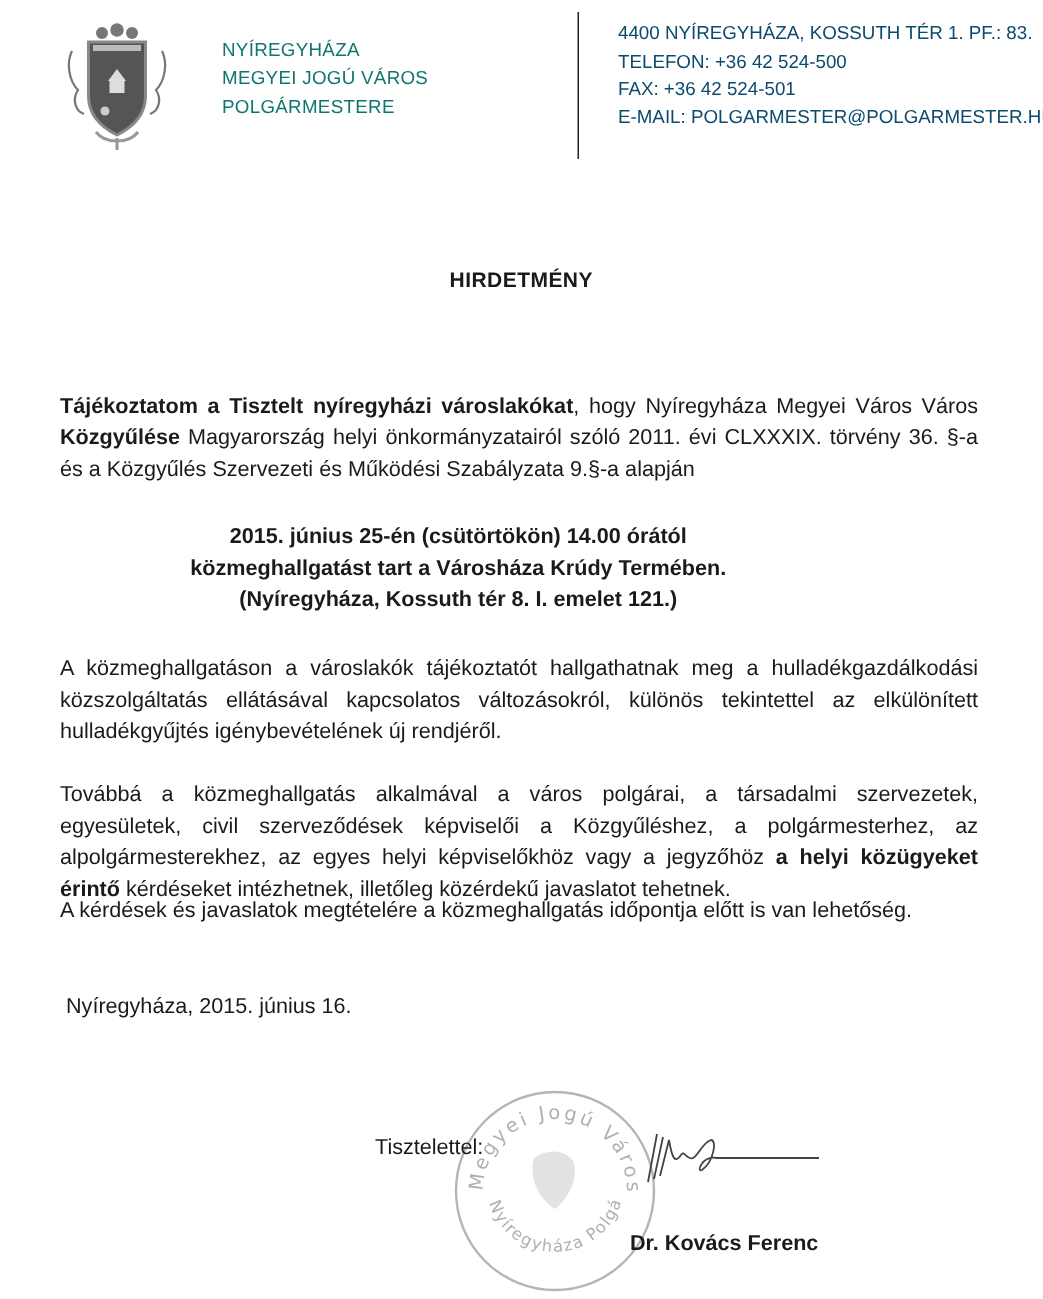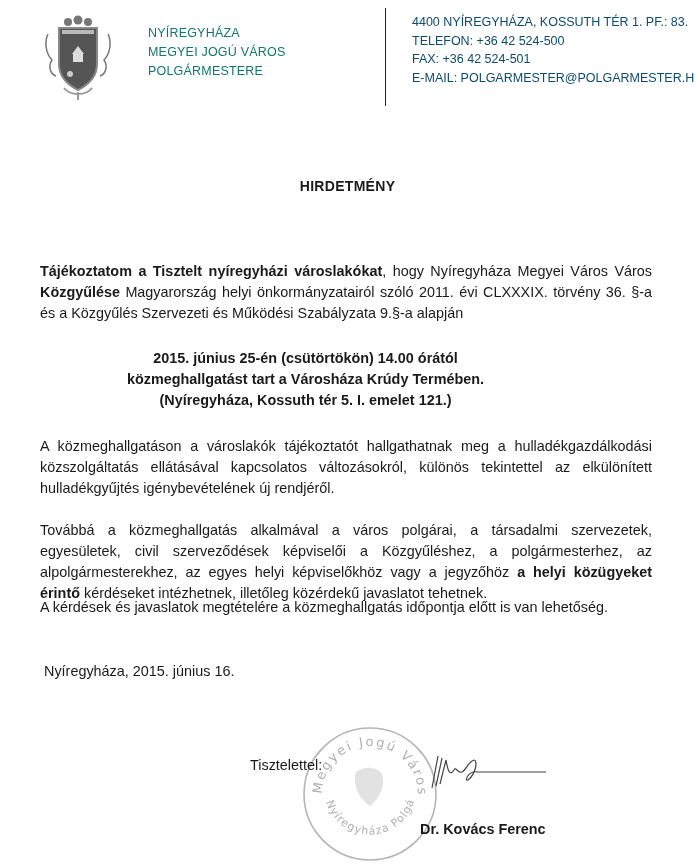--- a/index.html
+++ b/index.html
@@ -63,21 +63,21 @@
   <div>E-MAIL: POLGARMESTER@POLGARMESTER.HU</div>
 </div>
 
 <div class="abs title">HIRDETMÉNY</div>
 
 <div class="abs para p1"><b>Tájékoztatom a Tisztelt nyíregyházi városlakókat</b><span>, hogy Nyíregyháza Megyei Város Város </span><b>Közgyűlése</b><span> Magyarország helyi önkormányzatairól szóló 2011. évi CLXXXIX. törvény  36. §-a és a Közgyűlés Szervezeti és Működési Szabályzata 9.§-a alapján</span></div>
 
 <div class="abs center">
   <div>2015. június 25-én (csütörtökön) 14.00 órától</div>
   <div>közmeghallgatást tart a Városháza Krúdy Termében.</div>
-  <div>(Nyíregyháza, Kossuth tér 5. I. emelet 121.)</div>
+  <div>(Nyíregyháza, Kossuth tér 8. I. emelet 121.)</div>
 </div>
 
 <div class="abs para p2">A közmeghallgatáson a városlakók tájékoztatót hallgathatnak meg a hulladékgazdálkodási közszolgáltatás ellátásával kapcsolatos változásokról, különös tekintettel az elkülönített hulladékgyűjtés igénybevételének új rendjéről.</div>
 
 <div class="abs para p3"><span>Továbbá a közmeghallgatás alkalmával a város polgárai, a társadalmi szervezetek, egyesületek, civil szerveződések képviselői a Közgyűléshez, a polgármesterhez, az alpolgármesterekhez, az egyes helyi képviselőkhöz vagy a jegyzőhöz </span><b>a helyi közügyeket érintő</b><span> kérdéseket intézhetnek, illetőleg közérdekű javaslatot tehetnek.</span></div>
 
 <div class="abs para p4">A kérdések és javaslatok megtételére a közmeghallgatás időpontja előtt is van lehetőség.</div>
 
 <div class="abs date">Nyíregyháza, 2015. június 16.</div>
 

